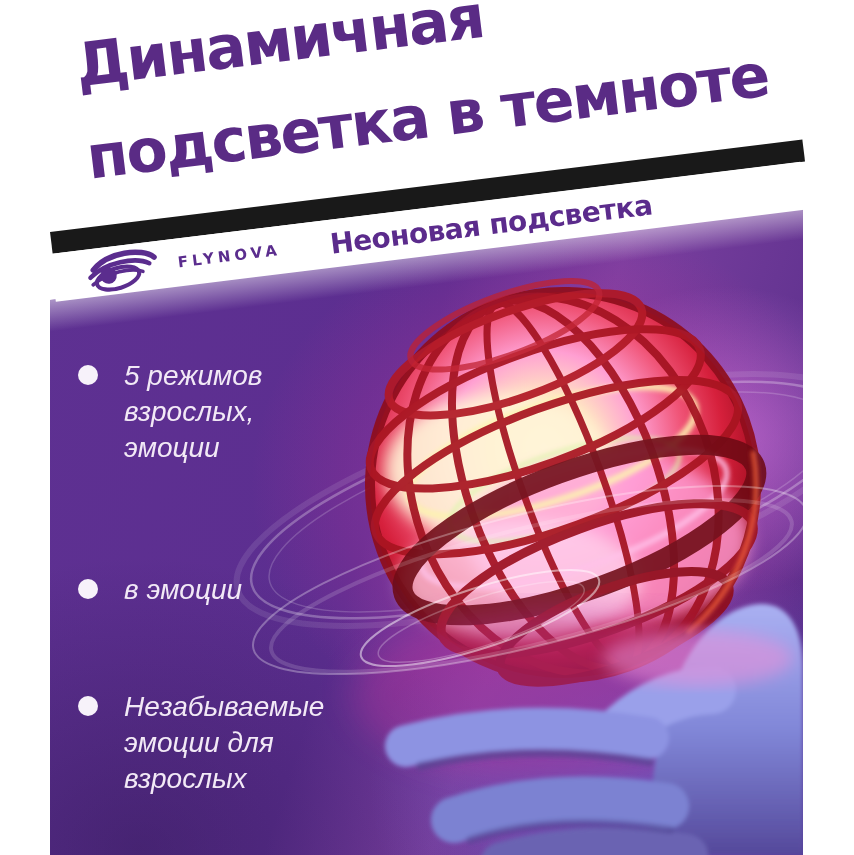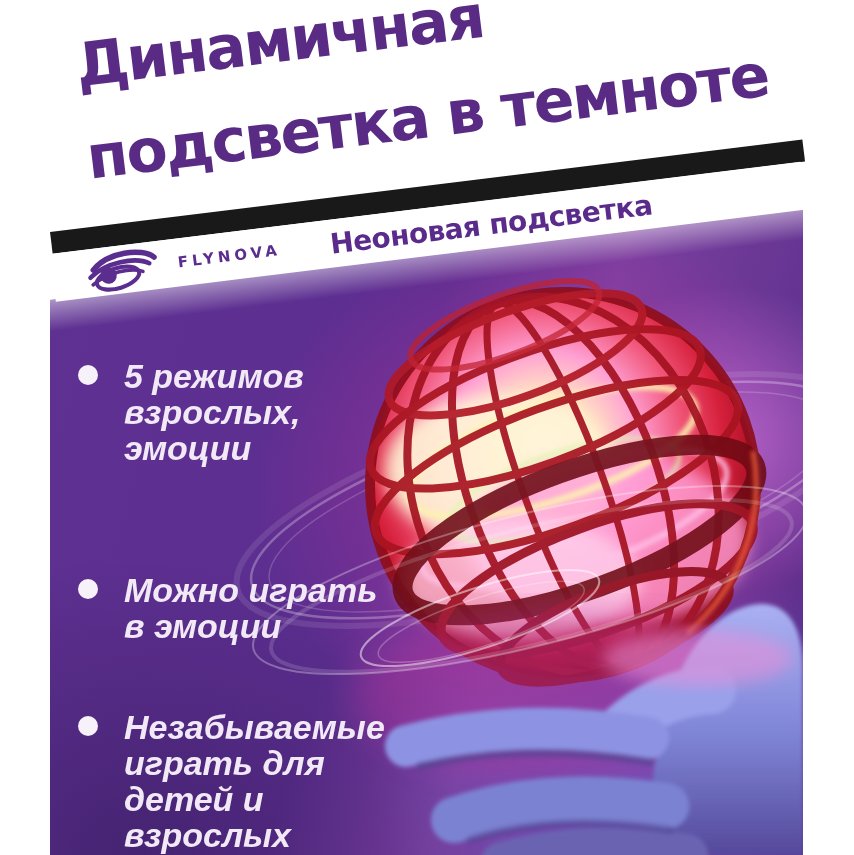--- a/index.html
+++ b/index.html
@@ -31,24 +31,24 @@
           radial-gradient(430px 330px at 620px 640px, rgba(122,122,236,0.45), rgba(122,122,236,0) 70%),
           radial-gradient(520px 420px at 90px 700px, rgba(28,14,58,0.35), rgba(28,14,58,0) 70%),
           linear-gradient(108deg,#5e3192 0%,#5c2e90 45%,#7a3f9f 62%,#502a85 100%);}
   .haze{position:absolute;left:-4px;top:146px;width:772px;height:36px;
         transform:rotate(-7deg);transform-origin:0 0;
         background:linear-gradient(to bottom,rgba(255,255,255,0.55),rgba(255,255,255,0));}
   .photo{position:absolute;left:0;top:0;width:753px;height:705px;}
 
   
   .bullet{position:absolute;left:28px;display:flex;gap:26px;z-index:5;}
-  .bullet.b1{top:208px;} .bullet.b2{top:422px;} .bullet.b3{top:559px;}
+  .bullet.b1{top:208px;} .bullet.b2{top:422px;} .bullet.b3{top:539px;}
   .dot{width:20px;height:20px;border-radius:50%;background:#f7f2fa;margin-top:7px;flex:none;}
-  .btext{font-family:"Liberation Sans",sans-serif;font-style:italic;font-weight:bold;
-         font-size:34px;line-height:36px;color:#f2e9f6;letter-spacing:0;}
+  .btext{font-family:"Liberation Sans",sans-serif;font-style:italic;font-weight:normal;
+         font-size:28px;line-height:36px;color:#f2e9f6;letter-spacing:0;}
 </style>
 </head>
 <body>
 
 <div class="stage">
 
   <div class="headline">
     <div>Динамичная</div>
     <div>подсветка в темноте</div>
   </div>
@@ -149,30 +149,28 @@
       <span class="dot"></span>
       <div class="btext">
         <div>5 режимов</div>
         <div>взрослых,</div>
         <div>эмоции</div>
       </div>
     </div>
     <div class="bullet b2">
       <span class="dot"></span>
       <div class="btext">
-        <div>Можно играть</div>
         <div>в эмоции</div>
       </div>
     </div>
     <div class="bullet b3">
       <span class="dot"></span>
       <div class="btext">
         <div>Незабываемые</div>
-        <div>играть для</div>
-        <div>детей и</div>
+        <div>эмоции для</div>
         <div>взрослых</div>
       </div>
     </div>
   </div>
 
   <div class="black-bar"></div>
 
   <div class="white-strip">
     <span class="logo">
       <svg width="82" height="42" viewBox="0 0 90 46">

